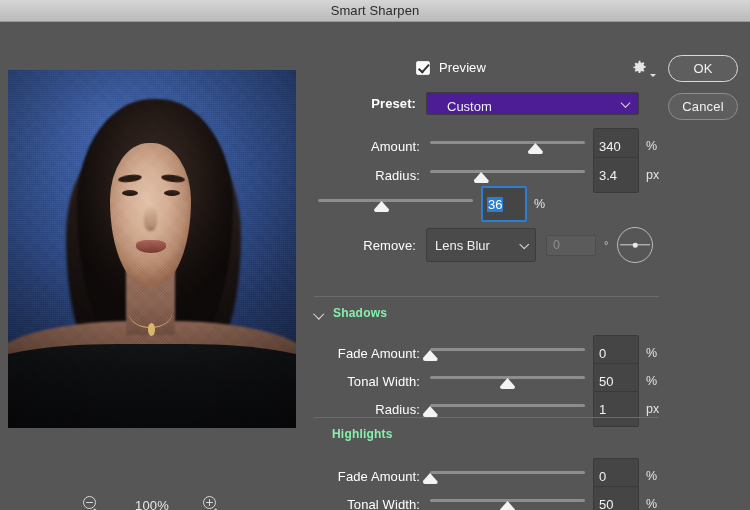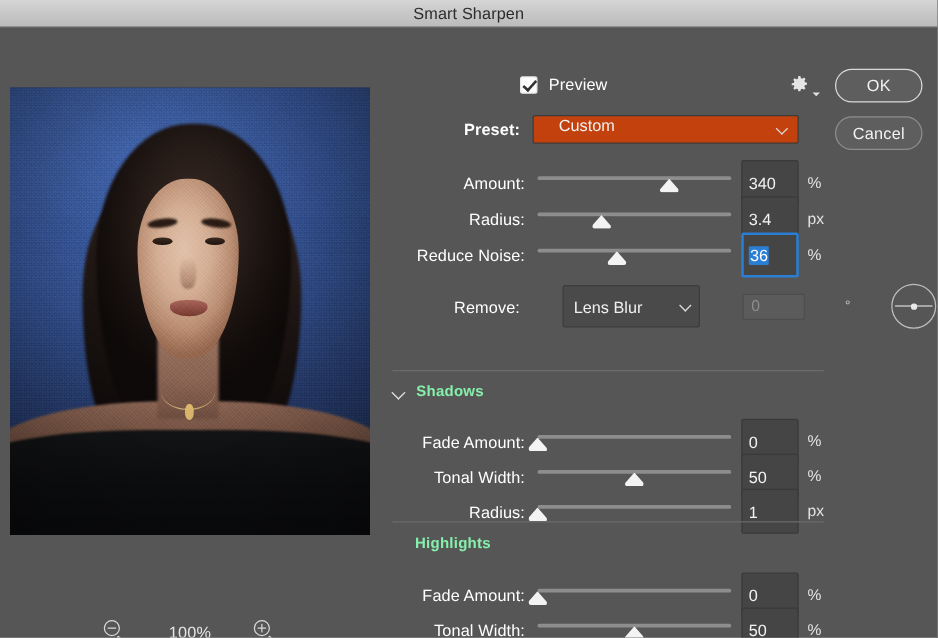--- a/index.html
+++ b/index.html
@@ -197,23 +197,23 @@
     display: flex; align-items: center; justify-content: center;
     cursor: pointer; letter-spacing: .2px;
   }
   .btn-ok { left: 368px; top: 11px; border: 1.6px solid #d9d9d9; }
   .btn-cancel { left: 368px; top: 49px; border: 1.3px solid #8d8d8d; }
 
   
   .preset-row { left: 62px; top: 48px; }
   .preset-row .lbl { width: 54px; font-weight: bold; }
   .select {
-    margin-left: 10px; width: 213px; height: 23px; background: #c2410c;
+    margin-left: 10px; width: 213px; height: 23px; background: #4c1d95;
     border: 1px solid #3c3c3c; border-radius: 2px;
-    display: flex; align-items: flex-start; padding: 0 20px;
+    display: flex; align-items: flex-end; padding: 0 20px;
     font-size: 13px; color: #f0f0f0; cursor: pointer; position: relative;
   }
   .select .caret {
     position: absolute; right: 9px; top: 50%; width: 7px; height: 7px;
     border-right: 1.6px solid #dcdcdc; border-bottom: 1.6px solid #dcdcdc;
     transform: translateY(-65%) rotate(45deg);
   }
 
   
   .slider-row .lbl { width: 112px; }
@@ -237,21 +237,21 @@
     display: flex; align-items: center; padding-left: 5px;
     font-size: 13px; color: #f2f2f2; cursor: text;
   }
   .field.focused { border: 2px solid #2a7fd4; padding-left: 4px; }
   .field.focused .sel {
     background: #2a7fd4; color: #ffffff; padding: 0 1px; border-radius: 1px;
   }
   .unit { margin-left: 7px; font-size: 12.5px; color: #e4e4e4; }
 
   
-  .remove-row { left: 48px; top: 183px; gap: 24px; }
+  .remove-row { left: 48px; top: 183px; }
   .remove-row .lbl { width: 68px; }
   .select-sm {
     margin-left: 10px; width: 110px; height: 23px; background: #4a4a4a;
     border: 1px solid #3c3c3c; border-radius: 2px;
     display: flex; align-items: center; padding: 16px 8px;
     font-size: 13px; color: #f0f0f0; cursor: pointer; position: relative;
   }
   .select-sm .caret {
     position: absolute; right: 8px; top: 50%; width: 6.5px; height: 6.5px;
     border-right: 1.6px solid #dcdcdc; border-bottom: 1.6px solid #dcdcdc;
@@ -384,21 +384,20 @@
         <div class="row slider-row" style="left: 8px; top: 113px;">
           <div class="lbl" style="width: 112px;">Radius:</div>
           <div class="track-wrap">
             <div class="track"></div>
             <div class="thumb" style="left: 33%;"></div>
           </div>
           <div class="field">3.4</div>
           <div class="unit">px</div>
         </div>
         <div class="row slider-row" style="left: 8px; top: 142px;">
-          <div class="lbl" style="width: 112px;">Reduce Noise:</div>
           <div class="track-wrap">
             <div class="track"></div>
             <div class="thumb" style="left: 41%;"></div>
           </div>
           <div class="field focused">
             <span class="sel">36</span>
           </div>
           <div class="unit">%</div>
         </div>
       </div>

